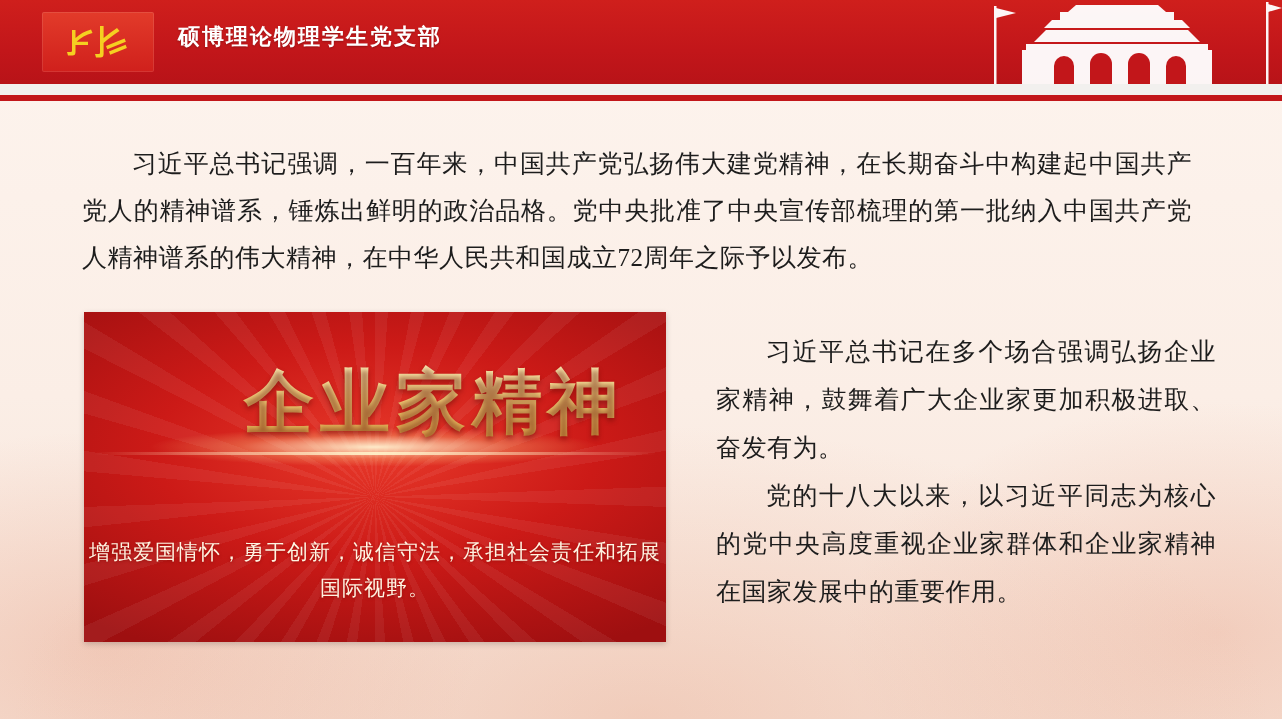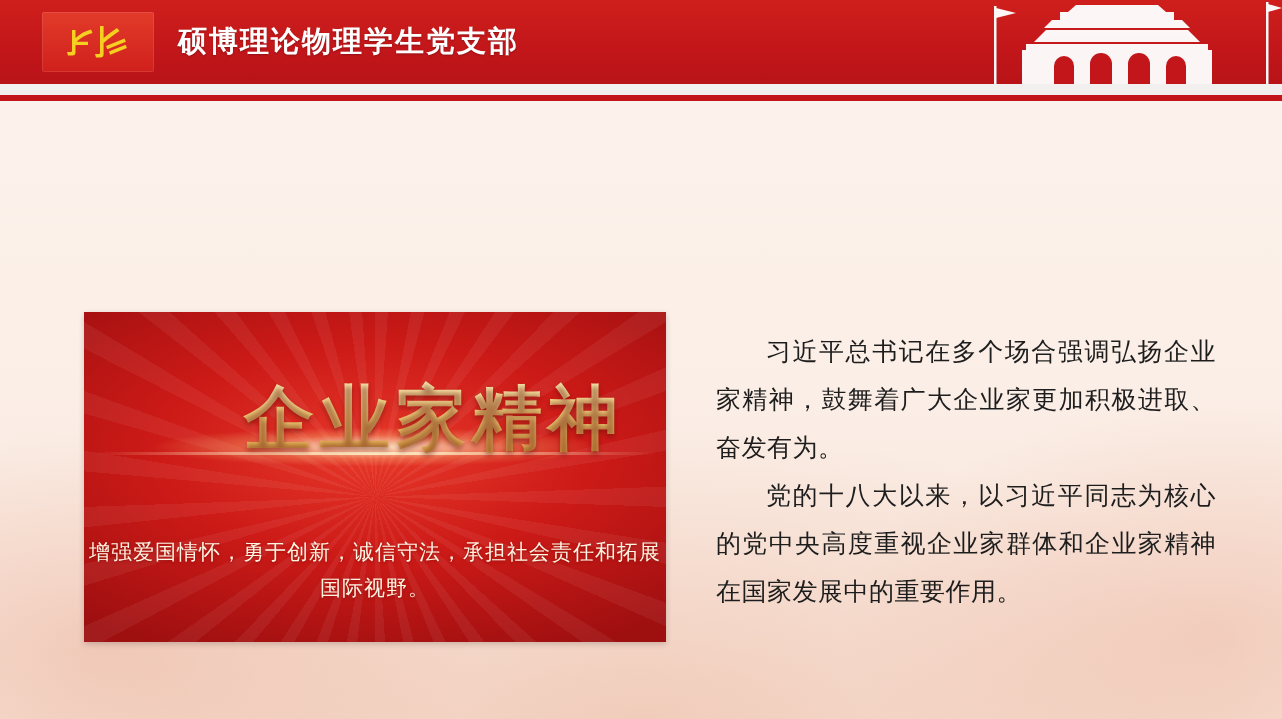--- a/index.html
+++ b/index.html
@@ -60,21 +60,21 @@
     border-radius: 2px;
     box-shadow: 0 0 0 1px rgba(255,255,255,0.10) inset;
   }
   .emblem svg { position: absolute; left: 20px; top: 6px; }
 
   .header-title {
     position: absolute;
     left: 178px;
     top: 22px;
     color: #ffffff;
-    font-size: 29px;
+    font-size: 22px;
     font-weight: bold;
     letter-spacing: 2px;
     font-family: "Liberation Sans", "DejaVu Sans", sans-serif;
     text-shadow: 0 1px 2px rgba(0,0,0,0.25);
   }
 
   .tiananmen {
     position: absolute;
     right: 0;
     top: 0;
@@ -129,21 +129,20 @@
     font-size: 70px;
     font-weight: bold;
     letter-spacing: 6px;
     font-family: "Liberation Sans", "DejaVu Sans", sans-serif;
     color: #f6d98a;
     background: linear-gradient(180deg, #fdf0c0 0%, #f3cf78 45%, #d89b3c 100%);
     -webkit-background-clip: text;
     background-clip: text;
     -webkit-text-fill-color: transparent;
     text-shadow: 0 3px 5px rgba(90,10,5,0.45);
-    margin-top: 16px;
   }
   .poster-sub {
     position: absolute;
     left: 0; top: 222px;
     width: 582px;
     text-align: center;
     color: #fff4e2;
     font-size: 21px;
     line-height: 36px;
     letter-spacing: 1px;
@@ -212,20 +211,21 @@
           <path d="M108 84 L108 64 A11 11 0 0 1 130 64 L130 84 Z"></path>
           <path d="M146 84 L146 64 A11 11 0 0 1 168 64 L168 84 Z"></path>
           <path d="M184 84 L184 66 A10 10 0 0 1 204 66 L204 84 Z"></path>
         </g>
       </svg>
     </div>
   </div>
   <div class="header-underline"></div>
   <div class="header-underline2"></div>
 
+  <div class="intro-para">习近平总书记强调，一百年来，中国共产党弘扬伟大建党精神，在长期奋斗中构建起中国共产党人的精神谱系，锤炼出鲜明的政治品格。党中央批准了中央宣传部梳理的第一批纳入中国共产党人精神谱系的伟大精神，在中华人民共和国成立72周年之际予以发布。</div>
 
   <div class="poster">
     <div class="rays"></div>
     <div class="glow-line"></div>
     <div class="poster-title">企业家精神</div>
     <div class="poster-sub">增强爱国情怀，勇于创新，诚信守法，承担社会责任和拓展国际视野。</div>
   </div>
 
   <div class="right-col">
     <p>习近平总书记在多个场合强调弘扬企业家精神，鼓舞着广大企业家更加积极进取、奋发有为。</p>

